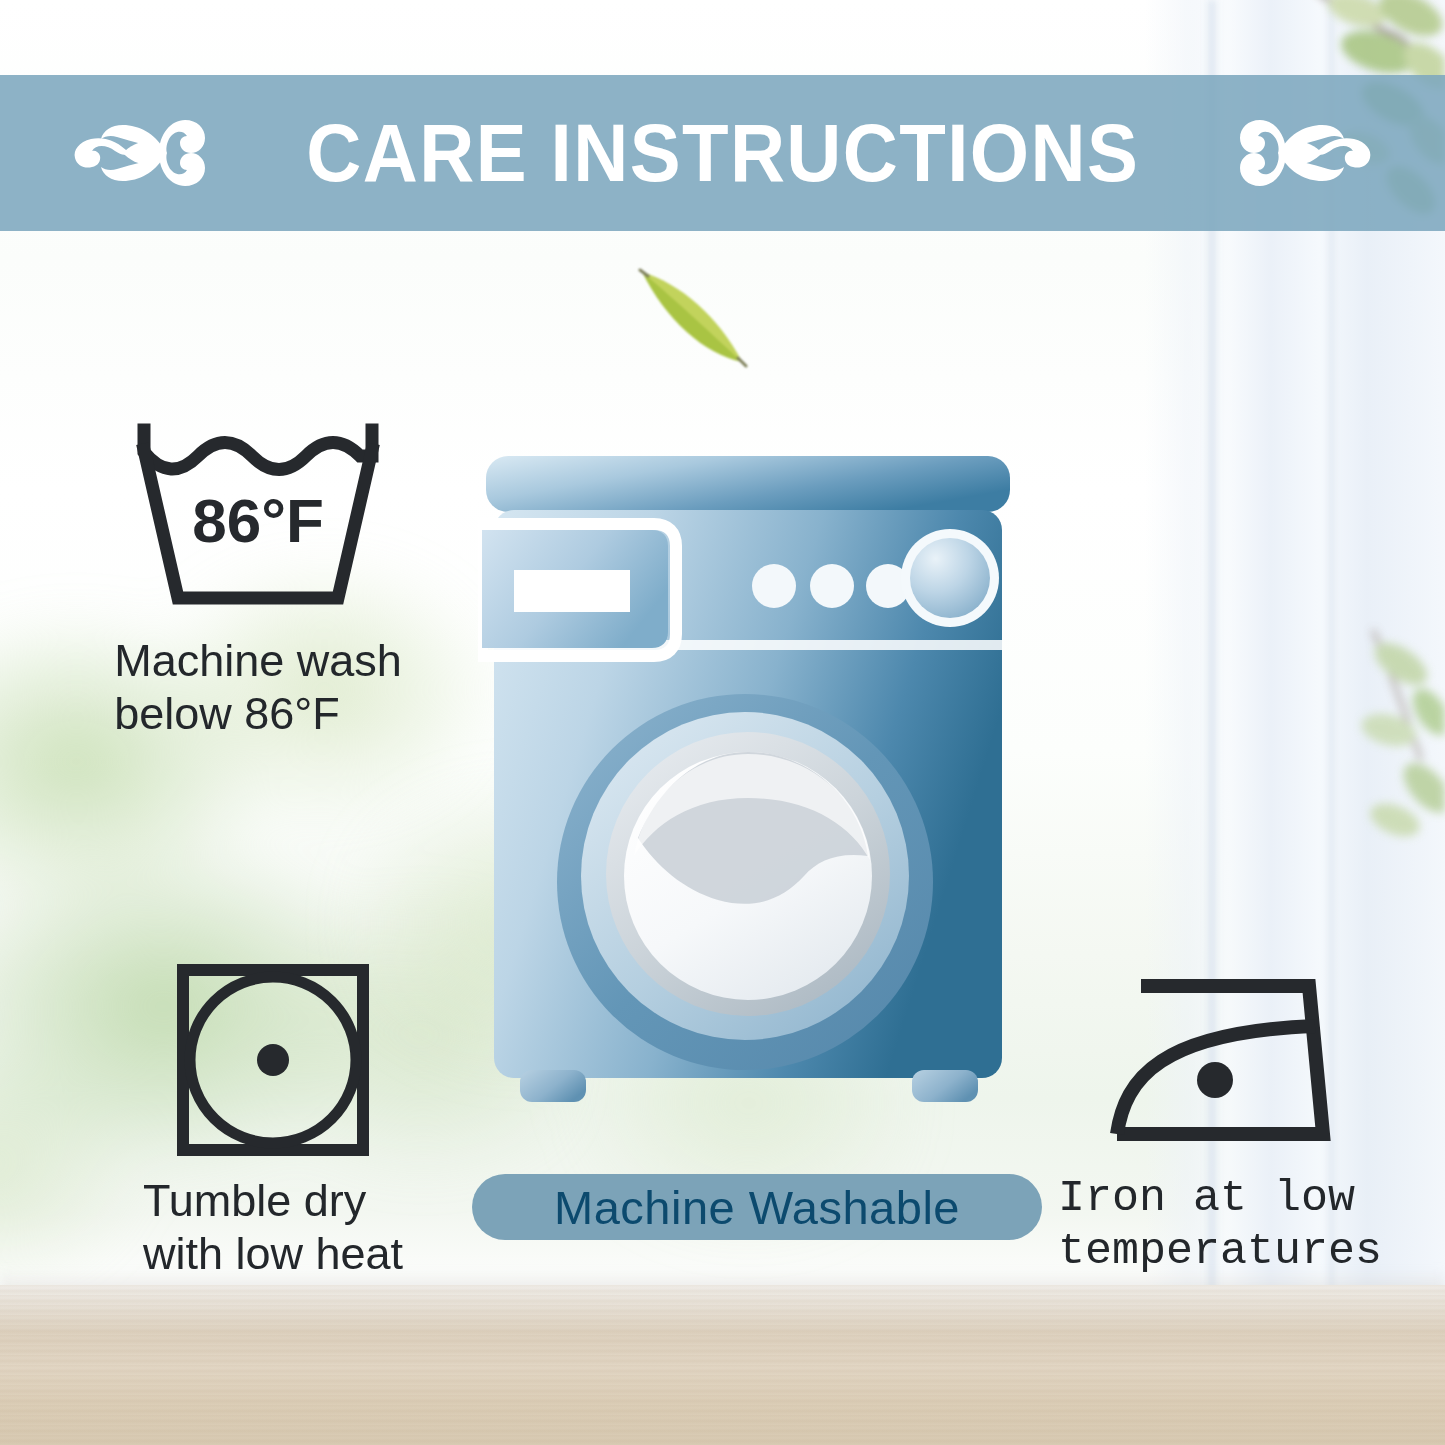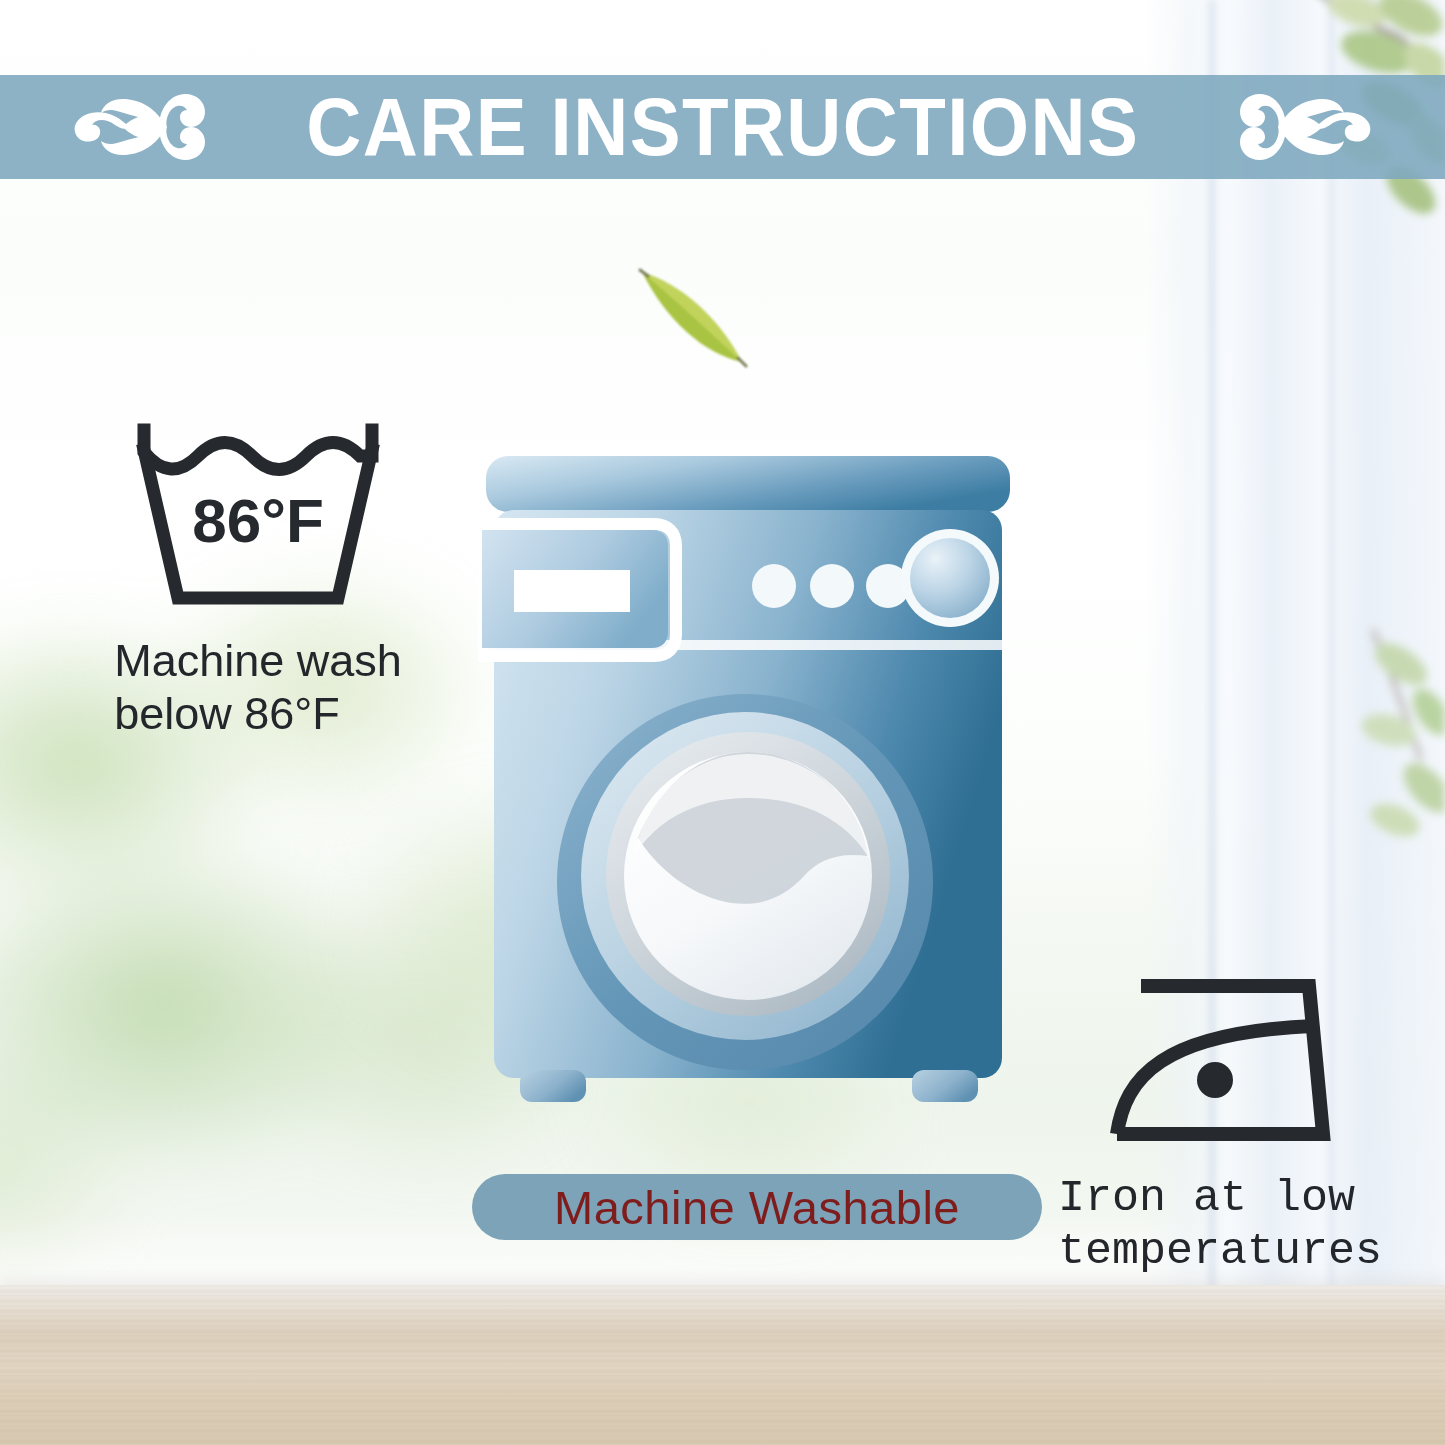--- a/index.html
+++ b/index.html
@@ -143,21 +143,21 @@
     background: linear-gradient(180deg, rgba(255,255,255,0) 0%, rgba(208,206,203,0.45) 100%);
     filter: blur(5px);
   }
 
   
   .banner {
     position: absolute;
     left: 0;
     top: 75px;
     width: 1445px;
-    height: 104px;
+    height: 156px;
     background: rgba(125,167,190,0.88);
     display: flex;
     align-items: center;
     justify-content: center;
     gap: 34px;
   }
   .banner-title {
     color: #ffffff;
     font-family: "Liberation Sans Narrow", "Liberation Sans", sans-serif;
     font-size: 82px;
@@ -210,21 +210,21 @@
     top: 1174px;
     width: 570px;
     height: 66px;
     background: #7ca3b8;
     border-radius: 33px;
     display: flex;
     align-items: center;
     justify-content: center;
   }
   #badge .badge-text {
-    color: #7f1d1d;
+    color: #0c4a6e;
     font-size: 47px;
     letter-spacing: 0.5px;
     line-height: 1;
     white-space: nowrap;
   }
 
   
   #leaf-float {
     position: absolute;
     left: 632px;
@@ -379,20 +379,29 @@
                C 196 18 214 18 232 36
                L 244 36 L 244 10" fill="none" stroke="#26292d" stroke-width="13" stroke-linecap="square" stroke-linejoin="miter"></path>
       <path d="M 16 30 L 50 178 L 210 178 L 244 30" fill="none" stroke="#26292d" stroke-width="13" stroke-linecap="square" stroke-linejoin="miter"></path>
       <text x="130" y="122" text-anchor="middle" font-family="'Liberation Sans', sans-serif" font-size="62" font-weight="bold" fill="#26292d">86°F</text>
     </svg>
     <div class="cell-caption">Machine wash
 below 86°F</div>
   </div>
 
 
+  <div class="cell" id="cell-dry">
+    <svg class="cell-icon" width="200" height="200" viewBox="0 0 200 200">
+      <rect x="10" y="10" width="180" height="180" fill="none" stroke="#26292d" stroke-width="12"></rect>
+      <circle cx="100" cy="100" r="83" fill="none" stroke="#26292d" stroke-width="11"></circle>
+      <circle cx="100" cy="100" r="16" fill="#26292d"></circle>
+    </svg>
+    <div class="cell-caption">Tumble dry
+with low heat</div>
+  </div>
 
   <div class="cell" id="cell-iron">
     <svg class="cell-icon" width="250" height="190" viewBox="0 0 250 190">
       <path d="M 22 166 L 228 166 L 214 18 L 46 18" fill="none" stroke="#26292d" stroke-width="14" stroke-linejoin="miter" stroke-linecap="butt"></path>
       <path d="M 22 166 C 30 110 66 64 220 58" fill="none" stroke="#26292d" stroke-width="14" stroke-linecap="butt"></path>
       <circle cx="120" cy="112" r="18" fill="#26292d"></circle>
     </svg>
     <div class="cell-caption">Iron at low
 temperatures</div>
   </div>

